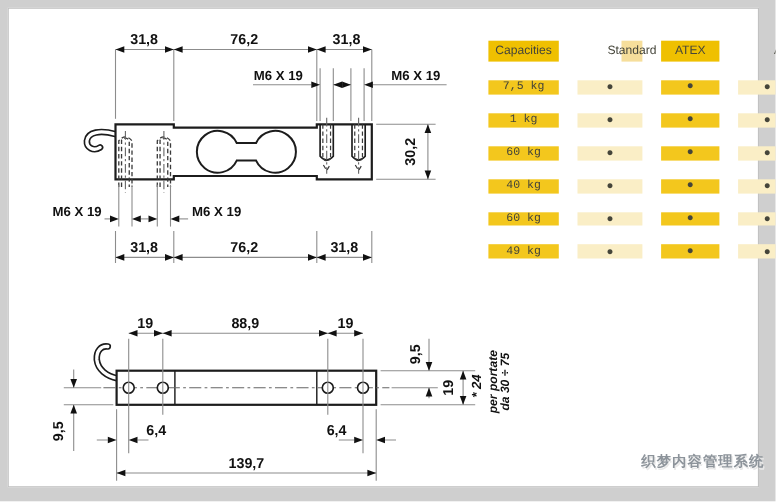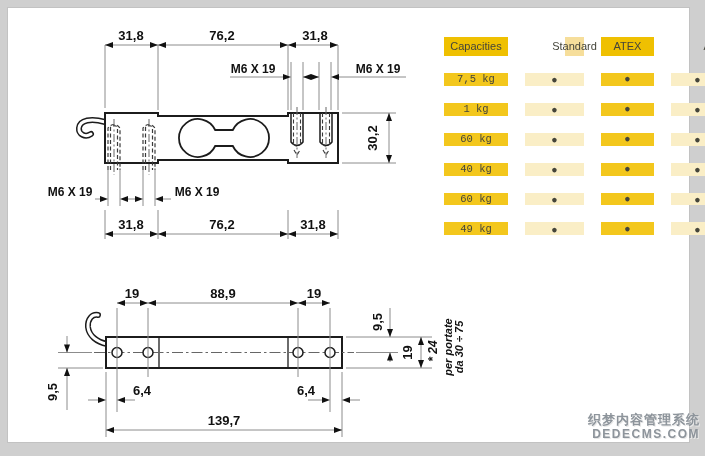--- a/index.html
+++ b/index.html
@@ -18,21 +18,21 @@
     gap:17px;background:transparent;}
   #cap-table .cell{display:flex;align-items:center;justify-content:center;
     font-size:10.5px;color:#45453a;line-height:1;}
   #cap-table .hdr{font-size:11px;}
   .bg-gold{background:#efc001;}
   .bg-gold2{background:#f3c71d;font-family:Liberation Mono, monospace;}
   .bg-creamhdr{background:#f6de9b;margin-left:40px;}
   .bg-cream{background:#faeec6;}
   .dot{font-size:11px;color:#141414;}
   
-  #watermark{position:absolute;left:583px;top:412px;width:117px;text-align:right;color:#8d949b;font-weight:bold;}
+  #watermark{position:absolute;left:583px;top:412px;width:117px;color:#8d949b;font-weight:bold;}
   #watermark .cn{font-size:13px;line-height:15px;letter-spacing:1px;text-shadow:1px 1px 0 #e8e8e8;}
   #watermark .en{font-size:12px;line-height:14px;letter-spacing:1.5px;text-shadow:1px 1px 0 #e8e8e8;}
 </style>
 </head>
 <body>
 
 <div id="stage">
   <div id="canvas"></div>
 
   <svg width="705" height="456" viewBox="0 0 705 456">
@@ -268,15 +268,14 @@
     <div class="cell bg-cream dot">●</div>
 
     <div class="cell bg-gold2">49 kg</div>
     <div class="cell bg-cream dot">●</div>
     <div class="cell bg-gold2 dot">●</div>
     <div class="cell bg-cream dot">●</div>
   </div>
 
   <div id="watermark">
     <div class="cn">织梦内容管理系统</div>
-    <div class="en">DEDECMS.COM</div>
   </div>
 </div>
 
 </body></html>

